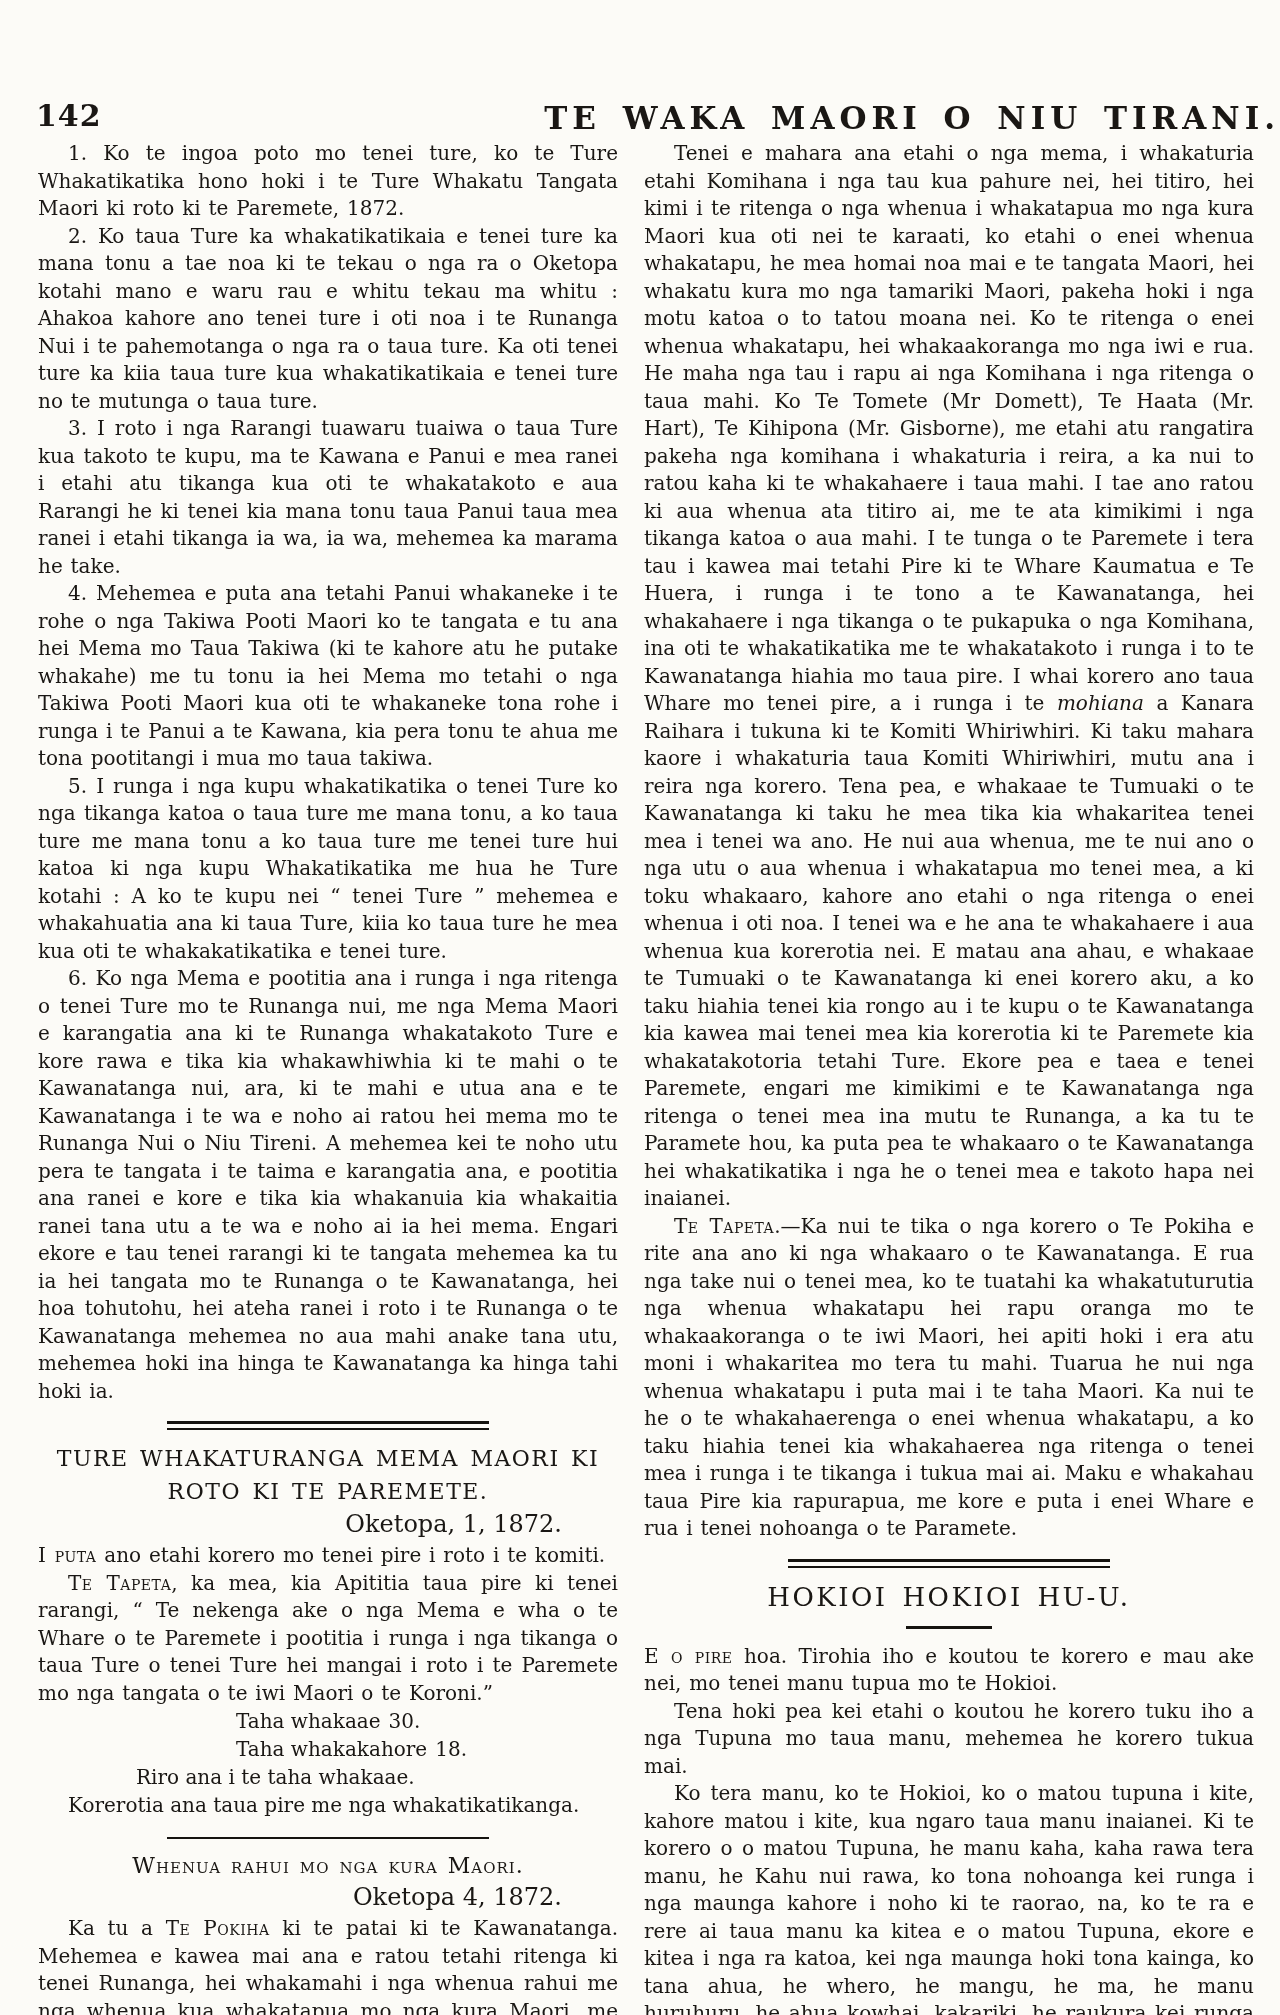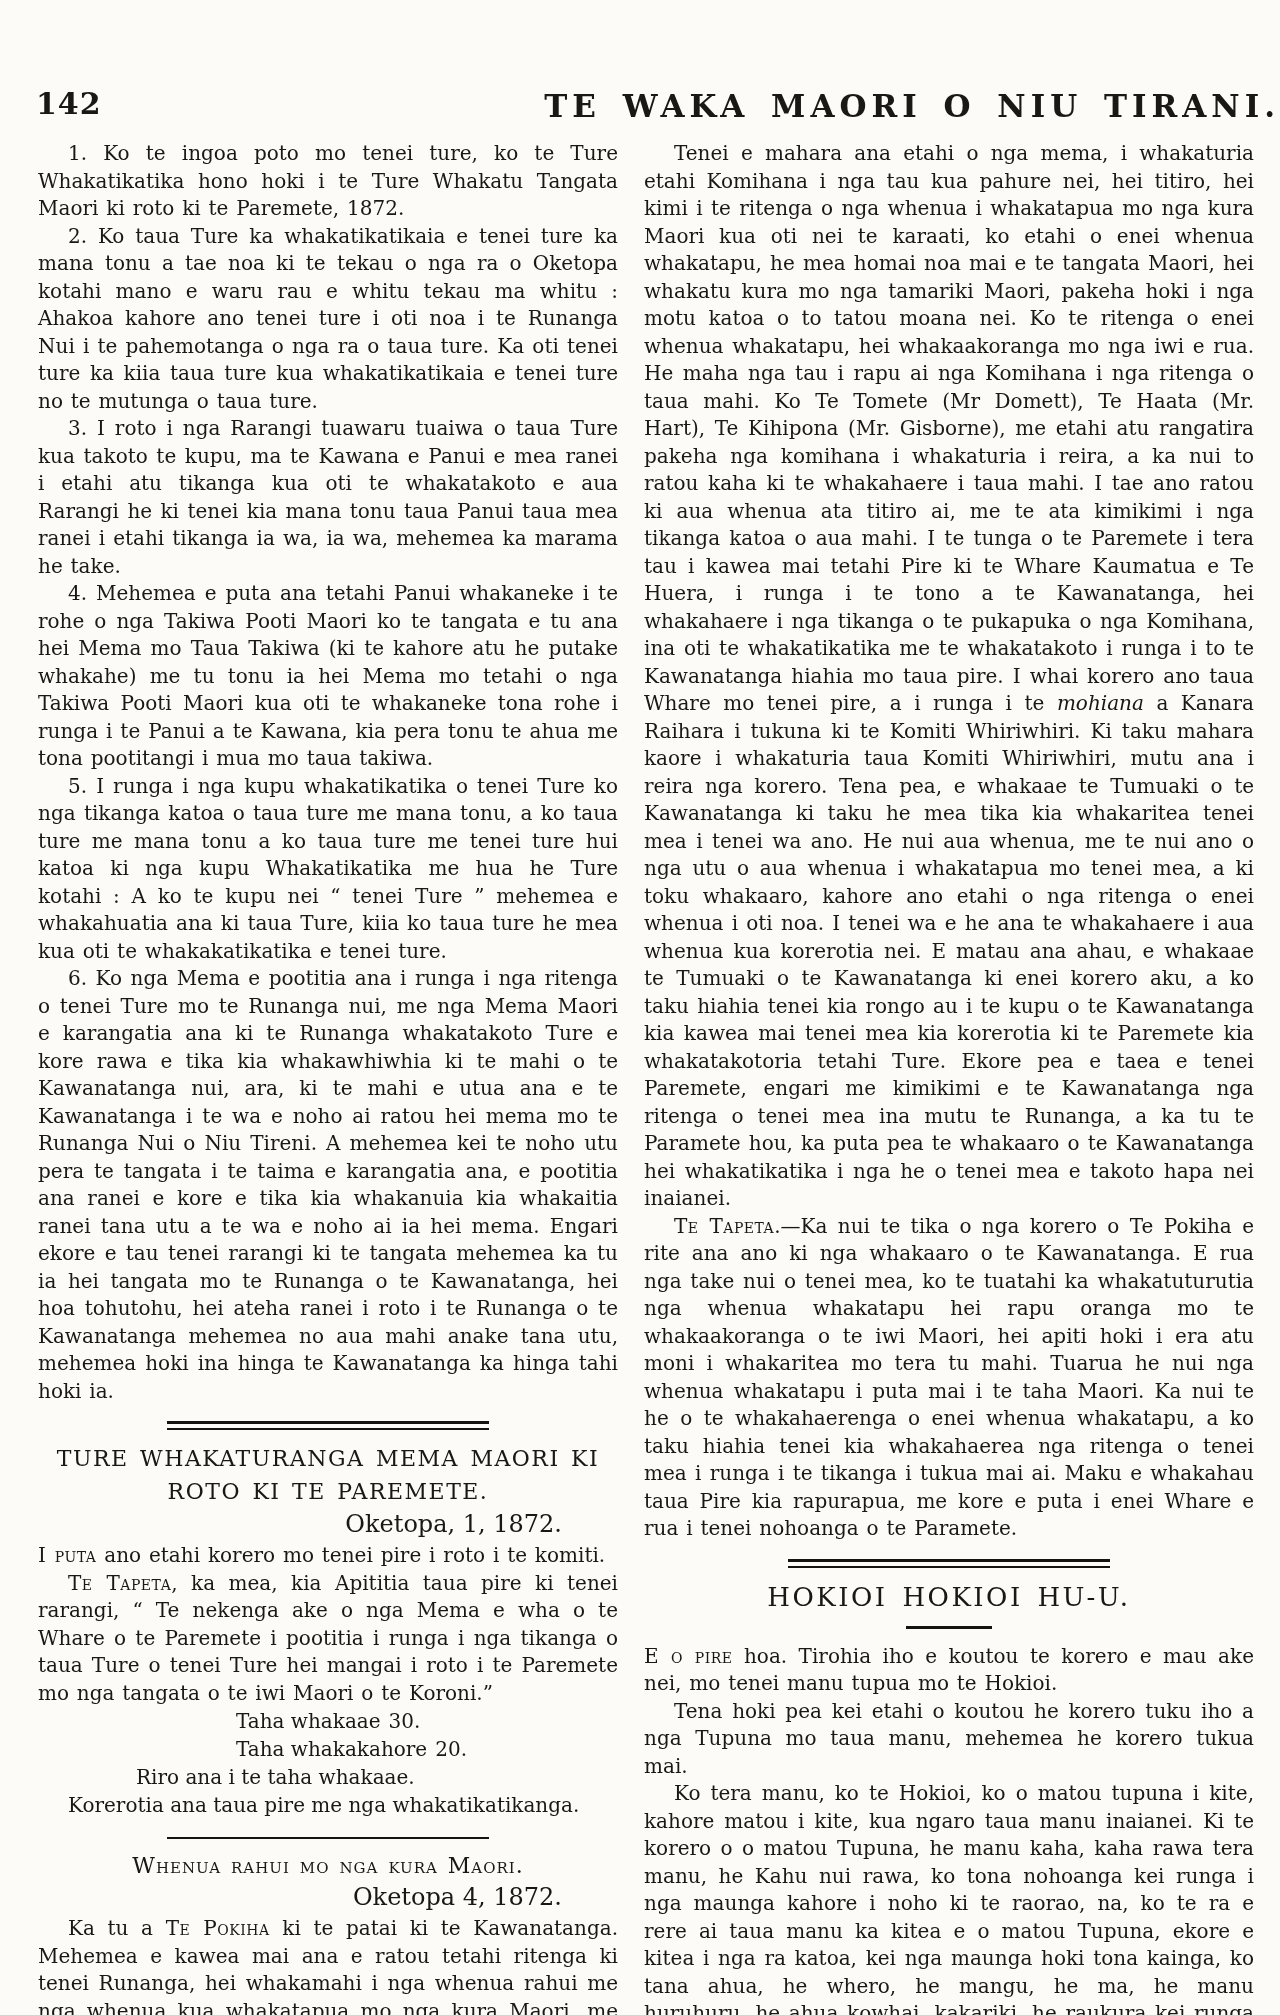--- a/index.html
+++ b/index.html
@@ -7,21 +7,21 @@
   .page{
     position:relative;
     width:1280px;
     height:2015px;
     margin:0 auto;
     background:#fcfbf7;
     color:#1a1714;
     font-family:"DejaVu Serif","Liberation Serif",serif;
     overflow:hidden;
   }
-  .page-header{position:absolute;top:82px;left:0;right:0;height:54px;}
+  .page-header{position:absolute;top:94px;left:0;right:0;height:54px;}
   .page-number{
     position:absolute;left:36px;top:4px;
     font-size:30px;font-weight:bold;letter-spacing:1px;
   }
   .masthead{
     margin:0;text-align:right;
     font-size:31px;font-weight:bold;
     letter-spacing:5px;word-spacing:6px;
     line-height:48px;
   }
@@ -110,21 +110,21 @@
 
       <div class="rule-double"></div>
 
       <h2 class="act-heading">TURE WHAKATURANGA MEMA MAORI KI ROTO KI TE PAREMETE.</h2>
       <p class="date">Oketopa, 1, 1872.</p>
 
       <p class="body noindent"><span class="sc">I puta</span> ano etahi korero mo tenei pire i roto i te komiti.</p>
       <p class="body"><span class="sc">Te Tapeta</span>, ka mea, kia Apititia taua pire ki tenei rarangi, “ Te nekenga ake o nga Mema e wha o te Whare o te Paremete i pootitia i runga i nga tikanga o taua Ture o tenei Ture hei mangai i roto i te Paremete mo nga tangata o te iwi Maori o te Koroni.”</p>
 
       <p class="vote-row"><span>Taha whakaae</span><span class="vote-val">30.</span></p>
-      <p class="vote-row"><span>Taha whakakahore</span><span class="vote-val">20.</span></p>
+      <p class="vote-row"><span>Taha whakakahore</span><span class="vote-val">18.</span></p>
       <p class="vote-result-1">Riro ana i te taha whakaae.</p>
       <p class="vote-result-2">Korerotia ana taua pire me nga whakatikatikanga.</p>
 
       <div class="rule-single"></div>
 
       <h3 class="whenua-heading">Whenua rahui mo nga kura Maori.</h3>
       <p class="date">Oketopa 4, 1872.</p>
       <p class="body">Ka tu a <span class="sc">Te Pokiha</span> ki te patai ki te Kawanatanga. Mehemea e kawea mai ana e ratou tetahi ritenga ki tenei Runanga, hei whakamahi i nga whenua rahui me nga whenua kua whakatapua mo nga kura Maori, me etahi atu kura ?</p>
     </div>
 

